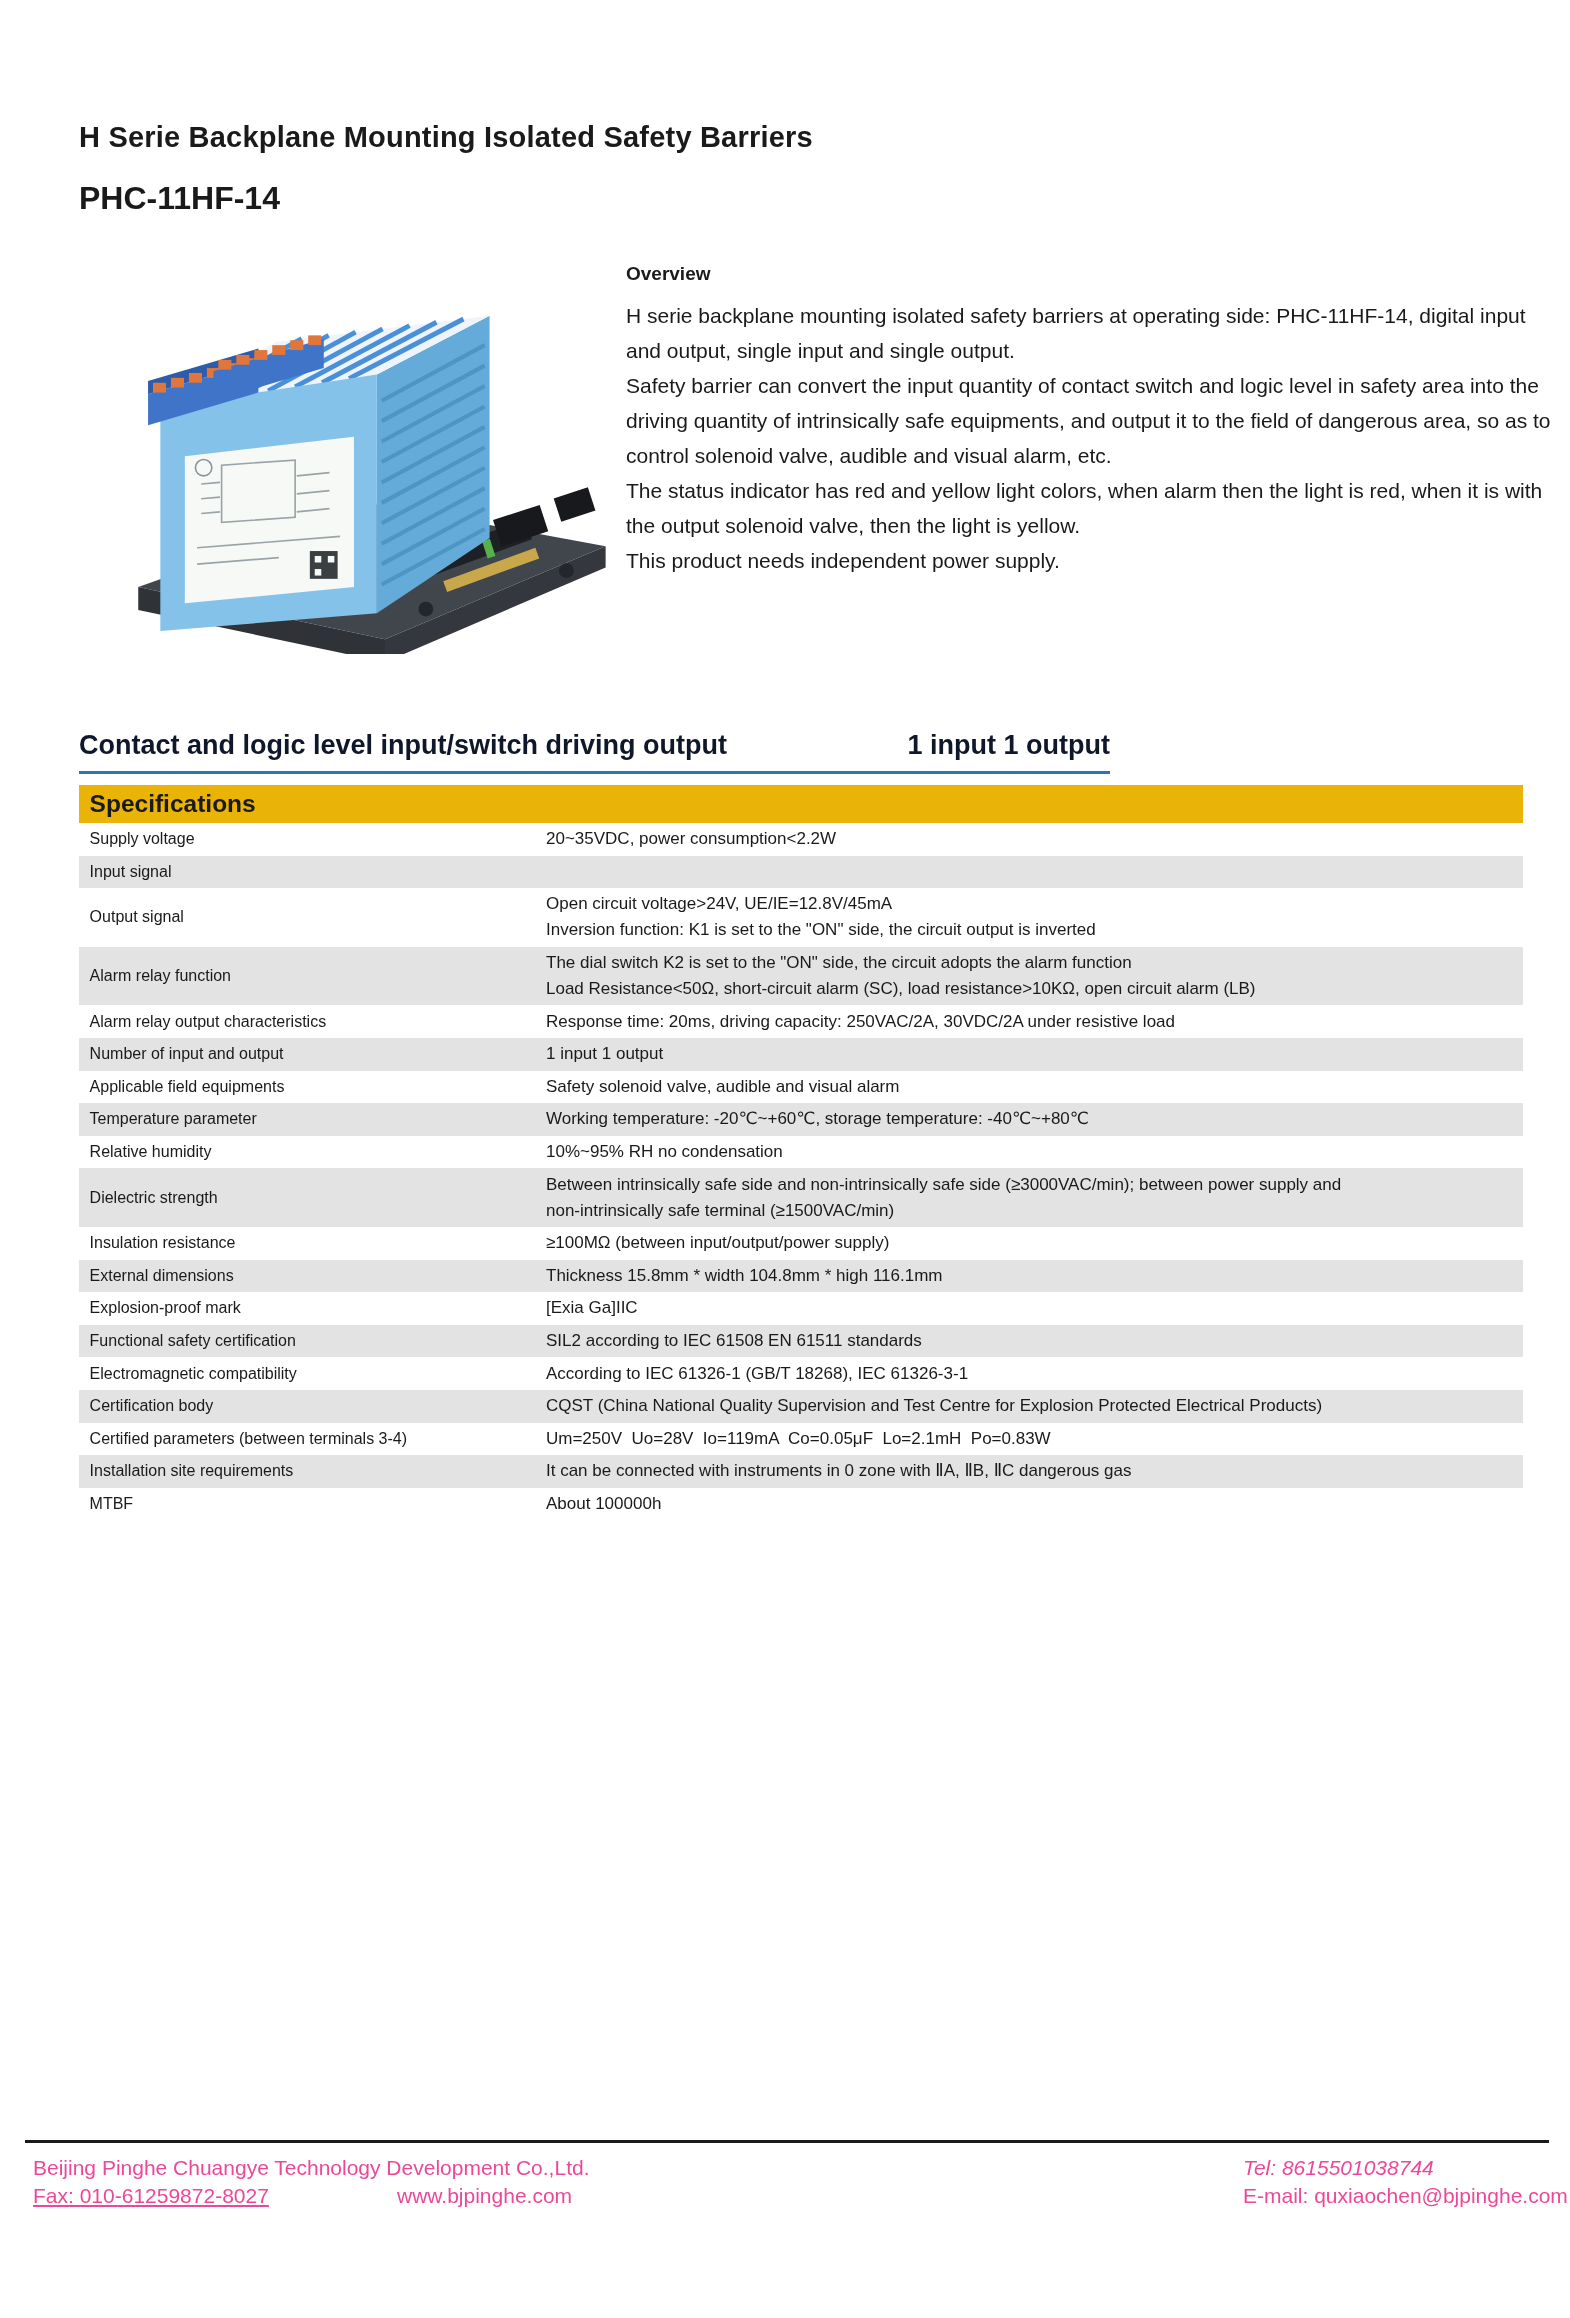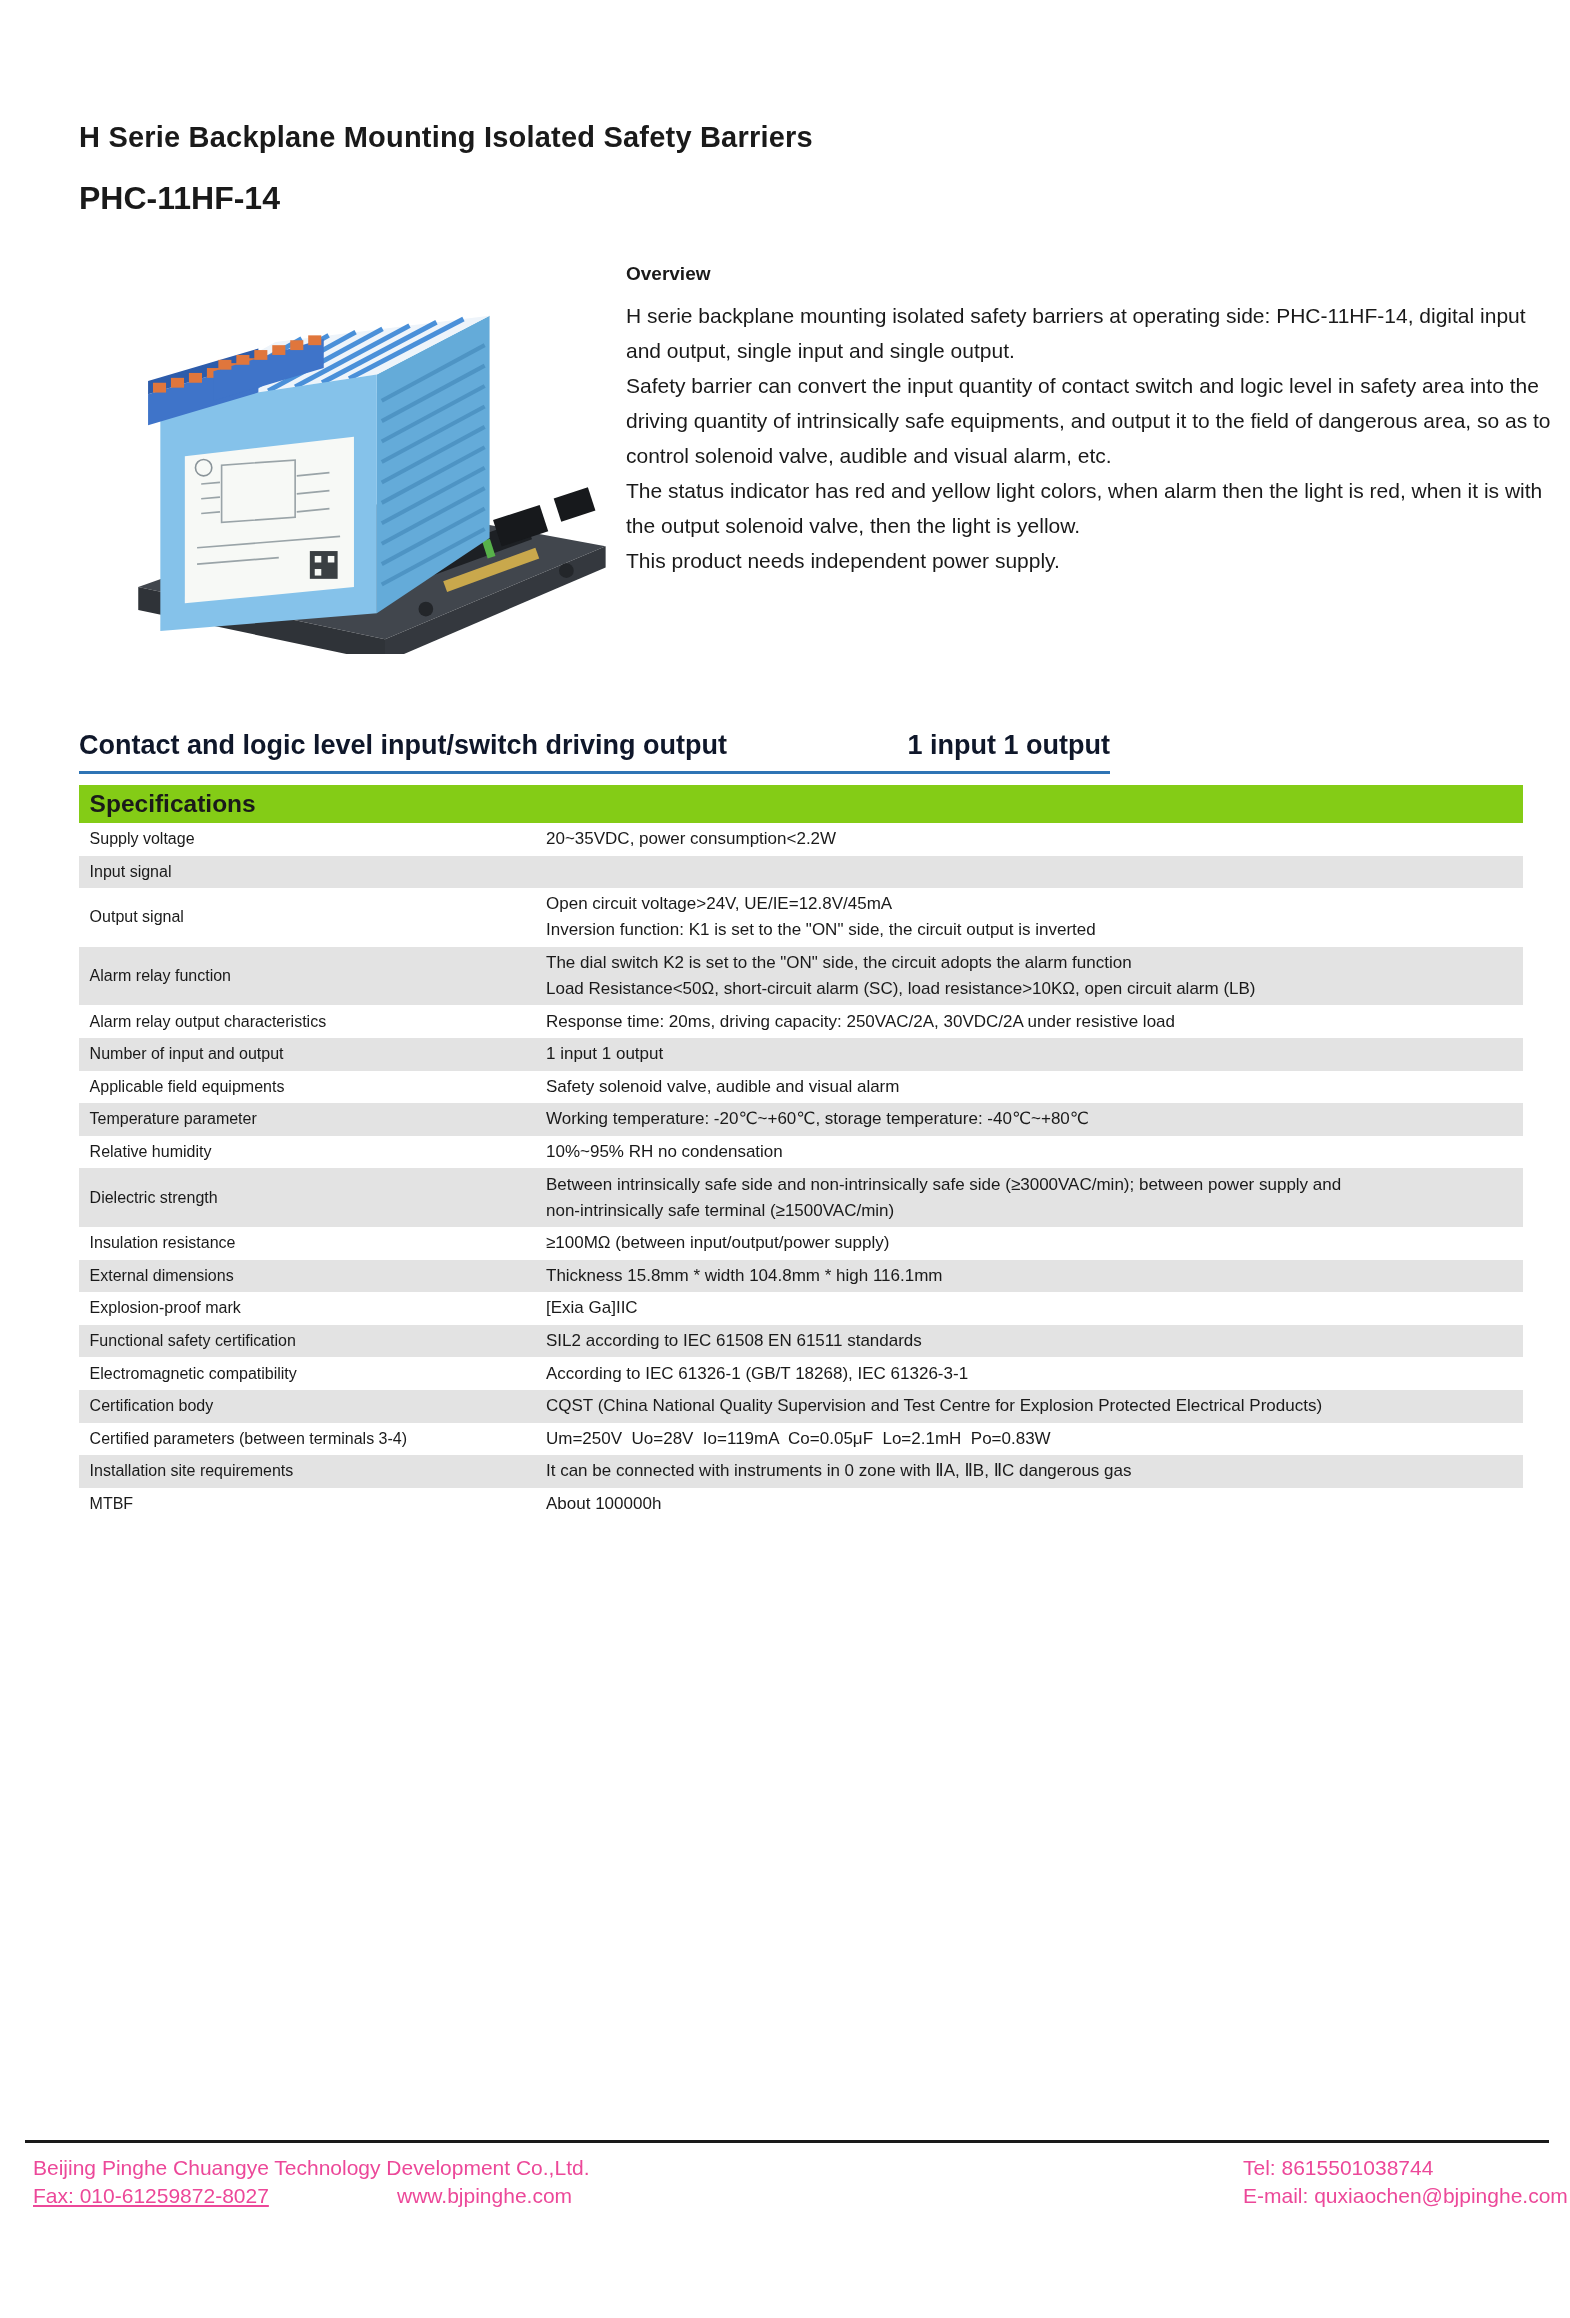--- a/index.html
+++ b/index.html
@@ -28,38 +28,38 @@
   .section-heading {
     position:absolute; left:79px; top:730px; width:1031px;
     display:flex; justify-content:space-between; align-items:baseline;
     font-size:27px; font-weight:bold; color:#0f172a;
     border-bottom:3.3px solid #2e74b5; padding-bottom:9.8px;
   }
 
   
   .spec-table { position:absolute; left:79px; top:785px; width:1444px; }
   .spec-header {
-    background:#84cc16; height:38px; line-height:38px;
+    background:#eab308; height:38px; line-height:38px;
     padding-left:10.6px; font-size:24.5px; font-weight:bold;
   }
   .spec-row { display:flex; padding:3.3px 0; }
   .spec-rows .spec-row:nth-child(even) { background:#e3e3e3; }
   .spec-label {
     width:467px; padding-left:10.6px; font-size:16px; line-height:26px;
     display:flex; flex-direction:column; justify-content:center;
   }
   .spec-value { flex:1; font-size:17px; line-height:26px; padding-right:8.2px;
     display:flex; flex-direction:column; justify-content:center; }
   .spec-value-line { white-space:pre-wrap; }
 
   
   .footer-rule { position:absolute; left:24.5px; top:2140px; width:1524px; height:2.5px; background:#1a1a1a; }
   .footer-text { position:absolute; font-size:21px; color:#ec4899; }
   .f-company { left:33px; top:2156px; }
-  .f-tel     { left:1243px; top:2156px; }
+  .f-tel     { left:1243px; top:2156px;font-style:italic; }
   .f-fax     { left:33px; top:2184px;text-decoration:underline; }
   .f-web     { left:397px; top:2184px; }
   .f-email   { left:1243px; top:2184px; }
 </style>
 </head>
 <body>
 
 <div class="page">
 
   <div class="title-block">

